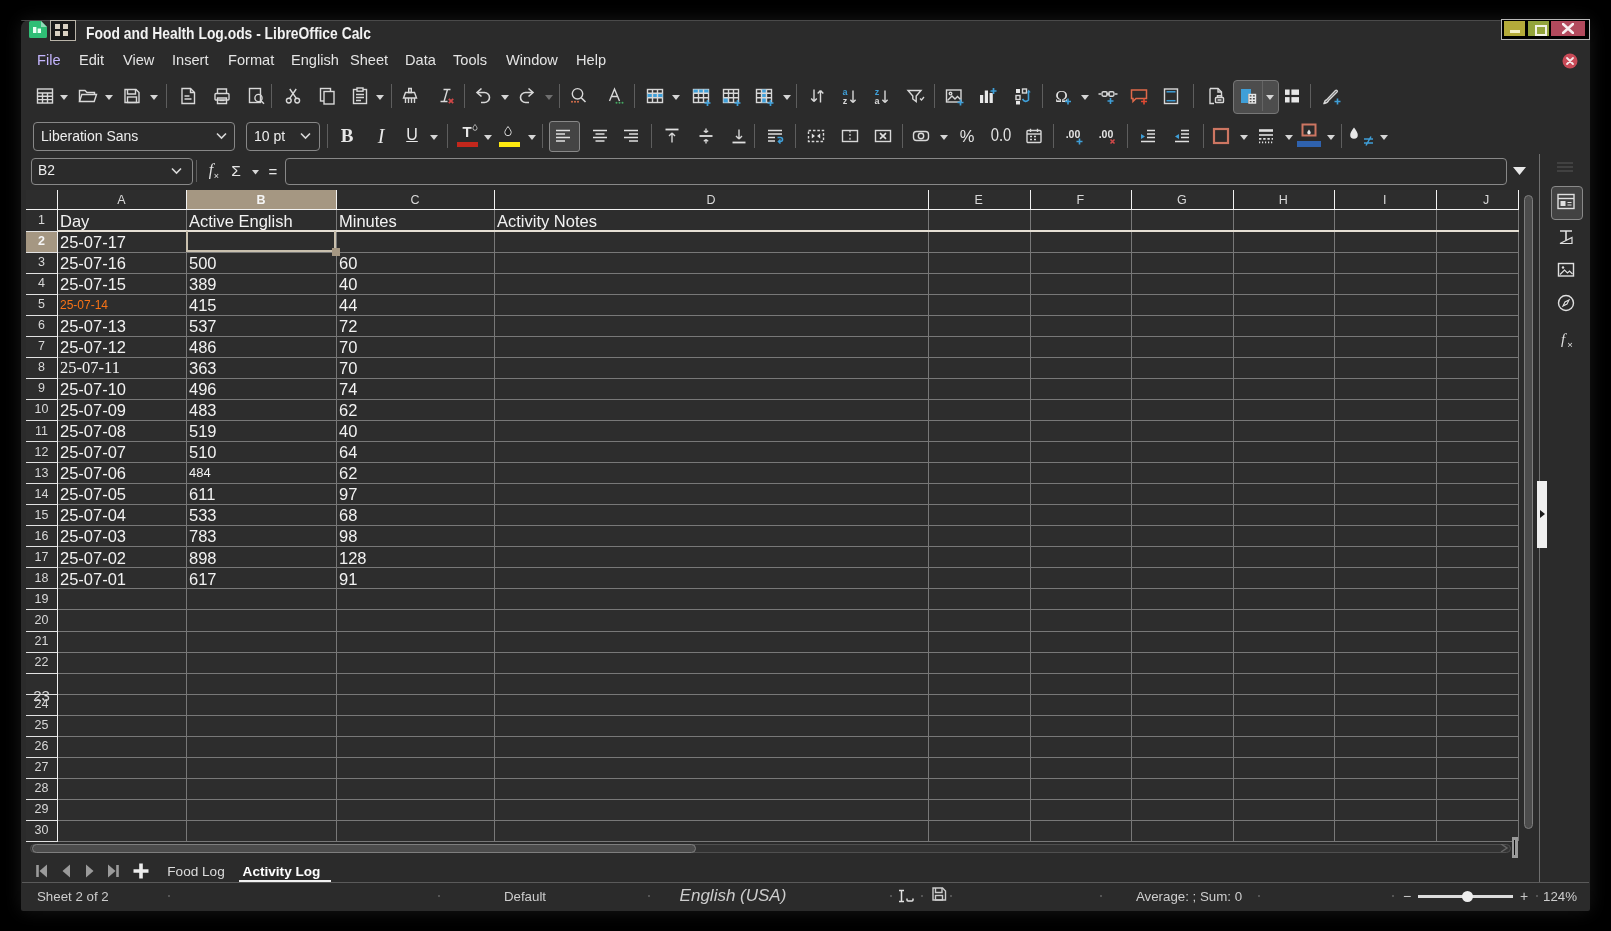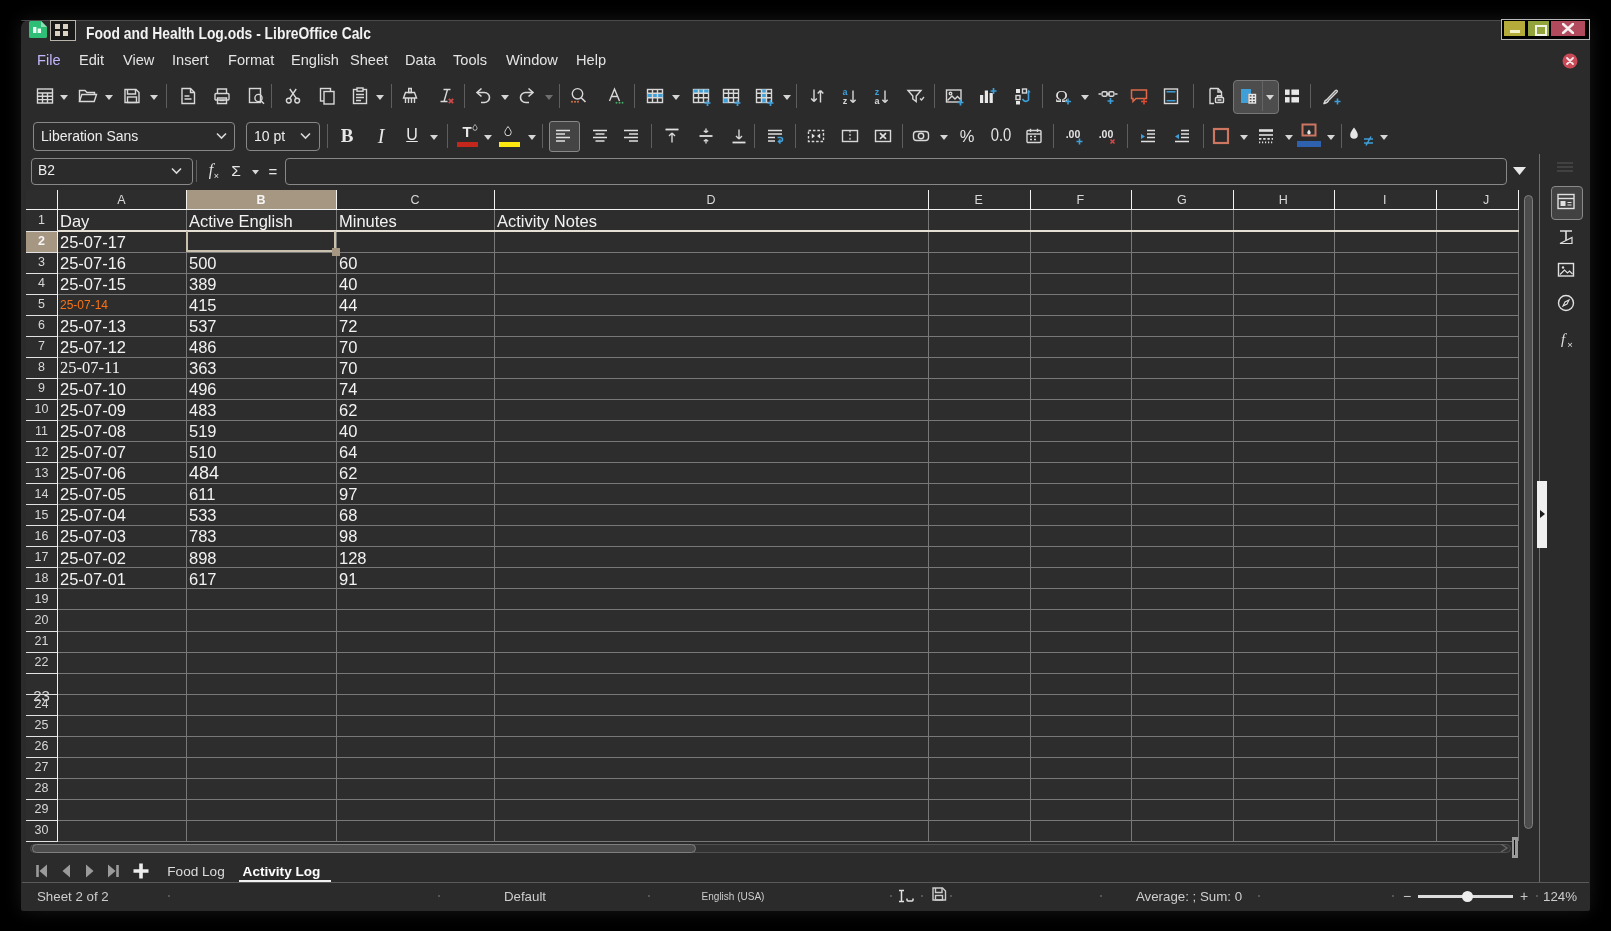--- a/index.html
+++ b/index.html
@@ -547,21 +547,21 @@
 <div class="t" style="left:60px;top:400.15000000000003px;font-size:16.5px;color:#f2f2f2;font-weight:normal;font-family:'Liberation Sans',sans-serif;line-height:20.05px;">25-07-09</div>
 <div class="t" style="left:189px;top:400.15000000000003px;font-size:16.5px;color:#f2f2f2;font-weight:normal;font-family:'Liberation Sans',sans-serif;line-height:20.05px;">483</div>
 <div class="t" style="left:339px;top:400.15000000000003px;font-size:16.5px;color:#f2f2f2;font-weight:normal;font-family:'Liberation Sans',sans-serif;line-height:20.05px;">62</div>
 <div class="t" style="left:60px;top:421.2px;font-size:16.5px;color:#f2f2f2;font-weight:normal;font-family:'Liberation Sans',sans-serif;line-height:20.05px;">25-07-08</div>
 <div class="t" style="left:189px;top:421.2px;font-size:16.5px;color:#f2f2f2;font-weight:normal;font-family:'Liberation Sans',sans-serif;line-height:20.05px;">519</div>
 <div class="t" style="left:339px;top:421.2px;font-size:16.5px;color:#f2f2f2;font-weight:normal;font-family:'Liberation Sans',sans-serif;line-height:20.05px;">40</div>
 <div class="t" style="left:60px;top:442.25px;font-size:16.5px;color:#f2f2f2;font-weight:normal;font-family:'Liberation Sans',sans-serif;line-height:20.05px;">25-07-07</div>
 <div class="t" style="left:189px;top:442.25px;font-size:16.5px;color:#f2f2f2;font-weight:normal;font-family:'Liberation Sans',sans-serif;line-height:20.05px;">510</div>
 <div class="t" style="left:339px;top:442.25px;font-size:16.5px;color:#f2f2f2;font-weight:normal;font-family:'Liberation Sans',sans-serif;line-height:20.05px;">64</div>
 <div class="t" style="left:60px;top:463.3px;font-size:16.5px;color:#f2f2f2;font-weight:normal;font-family:'Liberation Sans',sans-serif;line-height:20.05px;">25-07-06</div>
-<div class="t" style="left:189px;top:463.3px;font-size:18px;color:#f2f2f2;font-weight:normal;font-family:'Liberation Sans',sans-serif;line-height:20.05px;">484</div>
+<div class="t" style="left:189px;top:463.3px;font-size:13px;color:#f2f2f2;font-weight:normal;font-family:'Liberation Sans',sans-serif;line-height:20.05px;">484</div>
 <div class="t" style="left:339px;top:463.3px;font-size:16.5px;color:#f2f2f2;font-weight:normal;font-family:'Liberation Sans',sans-serif;line-height:20.05px;">62</div>
 <div class="t" style="left:60px;top:484.35px;font-size:16.5px;color:#f2f2f2;font-weight:normal;font-family:'Liberation Sans',sans-serif;line-height:20.05px;">25-07-05</div>
 <div class="t" style="left:189px;top:484.35px;font-size:16.5px;color:#f2f2f2;font-weight:normal;font-family:'Liberation Sans',sans-serif;line-height:20.05px;">611</div>
 <div class="t" style="left:339px;top:484.35px;font-size:16.5px;color:#f2f2f2;font-weight:normal;font-family:'Liberation Sans',sans-serif;line-height:20.05px;">97</div>
 <div class="t" style="left:60px;top:505.4px;font-size:16.5px;color:#f2f2f2;font-weight:normal;font-family:'Liberation Sans',sans-serif;line-height:20.05px;">25-07-04</div>
 <div class="t" style="left:189px;top:505.4px;font-size:16.5px;color:#f2f2f2;font-weight:normal;font-family:'Liberation Sans',sans-serif;line-height:20.05px;">533</div>
 <div class="t" style="left:339px;top:505.4px;font-size:16.5px;color:#f2f2f2;font-weight:normal;font-family:'Liberation Sans',sans-serif;line-height:20.05px;">68</div>
 <div class="t" style="left:60px;top:526.45px;font-size:16.5px;color:#f2f2f2;font-weight:normal;font-family:'Liberation Sans',sans-serif;line-height:20.05px;">25-07-03</div>
 <div class="t" style="left:189px;top:526.45px;font-size:16.5px;color:#f2f2f2;font-weight:normal;font-family:'Liberation Sans',sans-serif;line-height:20.05px;">783</div>
 <div class="t" style="left:339px;top:526.45px;font-size:16.5px;color:#f2f2f2;font-weight:normal;font-family:'Liberation Sans',sans-serif;line-height:20.05px;">98</div>
@@ -597,21 +597,21 @@
   </svg>
 <svg class="a" style="left:133.0px;top:862.5px" width="16" height="16" viewBox="0 0 16 16">
     <path d="M8,0.5 V15.5 M0.5,8 H15.5" stroke="#ededed" stroke-width="3.6"></path>
   </svg>
 <div class="t" style="left:196px;top:870.5px;font-size:13.6px;color:#dcdcdc;font-weight:normal;font-family:'Liberation Sans',sans-serif;transform:translate(-50%,-50%);">Food Log</div>
 <div class="t" style="left:281.5px;top:870.5px;font-size:13.6px;color:#ffffff;font-weight:bold;font-family:'Liberation Sans',sans-serif;transform:translate(-50%,-50%);">Activity Log</div>
 <div class="a" style="left:239px;top:879.5px;width:92px;height:3px;background:#f2f2f2;"></div>
 <div class="a" style="left:22px;top:881.5px;width:1567px;height:1px;background:#5a5a5a;"></div>
 <div class="t" style="left:37px;top:889px;font-size:13.3px;color:#cdcdcd;font-weight:normal;font-family:'Liberation Sans',sans-serif;">Sheet 2 of 2</div>
 <div class="t" style="left:525px;top:896px;font-size:13.3px;color:#cdcdcd;font-weight:normal;font-family:'Liberation Sans',sans-serif;transform:translate(-50%,-50%);">Default</div>
-<div class="t" style="left:733px;top:896px;font-size:10px;color:#cdcdcd;font-weight:normal;font-family:'Liberation Sans',sans-serif;transform:translate(-50%,-50%);">English (USA)</div>
+<div class="t" style="left:733px;top:896px;font-size:17px;color:#cdcdcd;font-weight:normal;font-family:'Liberation Sans',sans-serif;transform:translate(-50%,-50%);font-style:italic;">English (USA)</div>
 <svg class="a" style="left:897.5px;top:889.0px" width="17" height="14" viewBox="0 0 17 14">
     <path d="M1,1.5 h5 M3.5,1.5 v11 M1,12.5 h5 M9,9.5 v1.5 a1,1 0 0 0 1,1 h4 a1,1 0 0 0 1,-1 V9.5" stroke="#e2e2e2" stroke-width="1.5" fill="none"></path>
   </svg>
 <svg class="a" style="left:931.5px;top:886.5px" width="15" height="15" viewBox="0 0 15 15">
     <path d="M1,1 H10.5 L13.5,4 V13 H1 Z" stroke="#cccccc" stroke-width="1.4" fill="none"></path>
     <path d="M3.5,1 V5.5 H10 V1" stroke="#cccccc" stroke-width="1.4" fill="none"></path>
     <rect x="3.5" y="8.5" width="7" height="4.5" stroke="#cccccc" stroke-width="1.4" fill="none"></rect>
   </svg>
 <div class="t" style="left:1189px;top:896px;font-size:13.3px;color:#cdcdcd;font-weight:normal;font-family:'Liberation Sans',sans-serif;transform:translate(-50%,-50%);">Average: ; Sum: 0</div>
 <div class="t" style="left:1407px;top:895.5px;font-size:14px;color:#c8c8c8;font-weight:normal;font-family:'Liberation Sans',sans-serif;transform:translate(-50%,-50%);">−</div>

